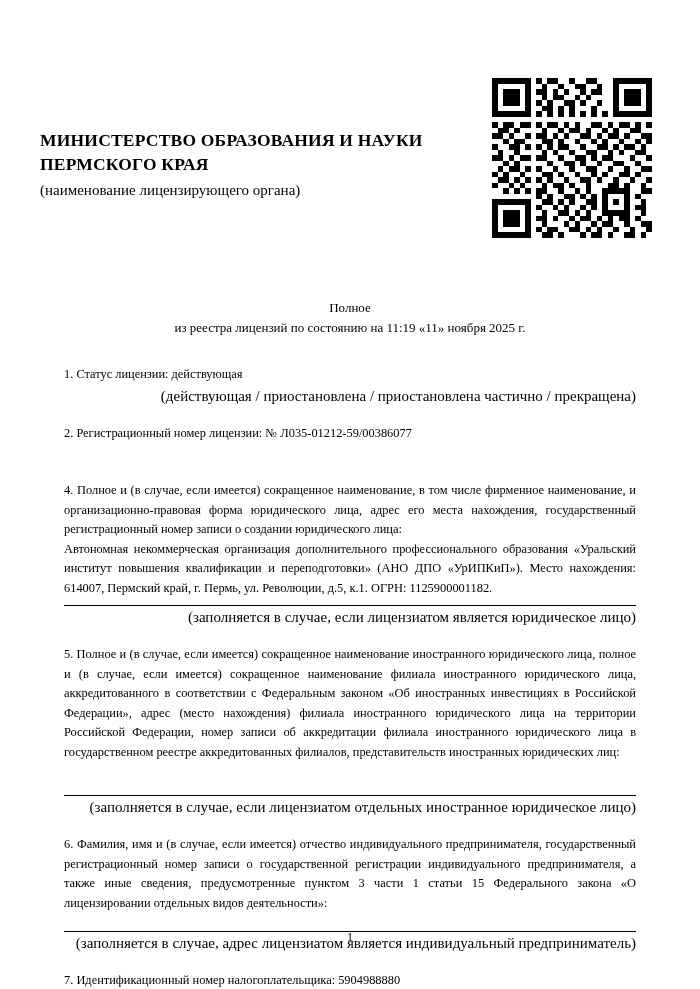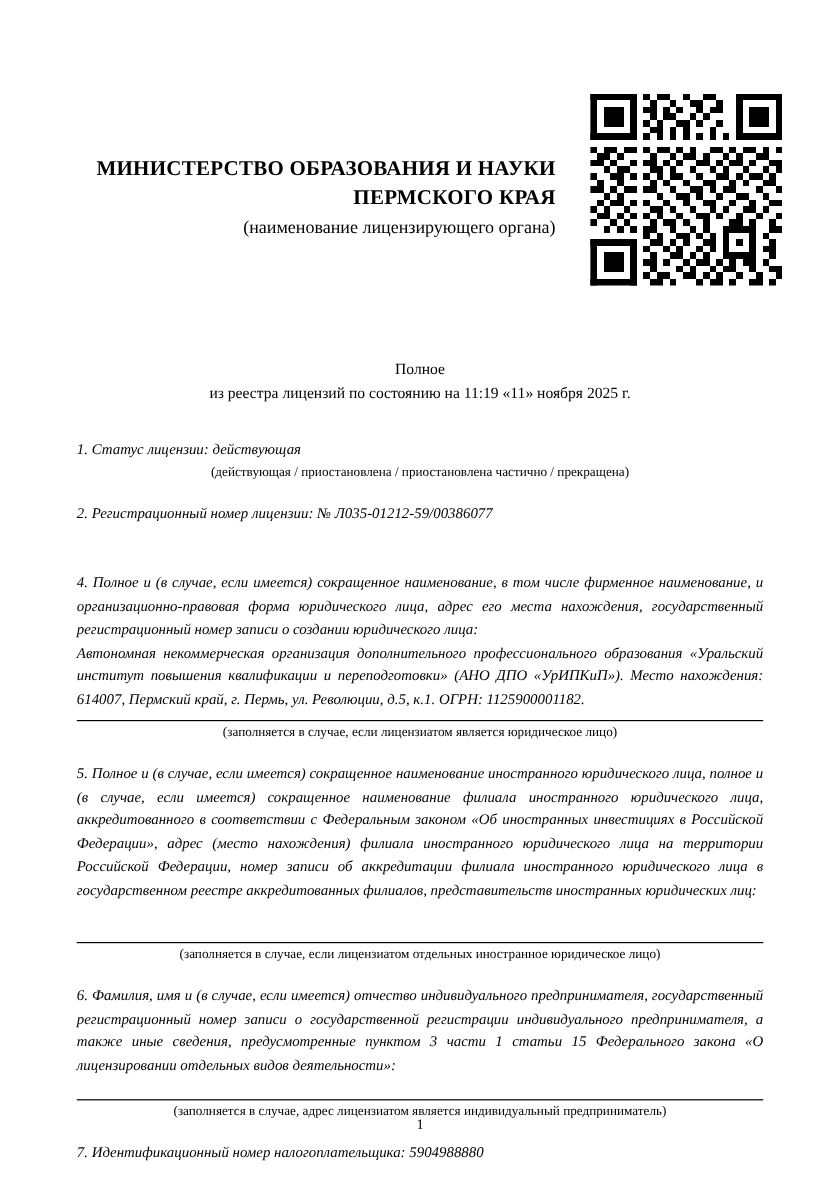--- a/index.html
+++ b/index.html
@@ -30,23 +30,23 @@
     right: 48px;
     width: 160px;
     height: 160px;
   }
   .qr-wrap svg { display: block; }
 
   
   .header {
     position: absolute;
     top: 128px;
-    left: 23px;
+    left: 40px;
     width: 440px;
-    text-align: right;
+    text-align: left;
   }
   .header .line1,
   .header .line2 {
     font-weight: bold;
     font-size: 17.5px;
     letter-spacing: 0.2px;
     line-height: 24px;
   }
   .header .sub {
     font-size: 15px;
@@ -69,30 +69,29 @@
     position: absolute;
     top: 365px;
     left: 64px;
     width: 572px;
   }
   .para {
     font-size: 12.4px;
     line-height: 19.5px;
     text-align: justify;
     margin: 0;
-    font-style: italic;
   }
   .para.nojust { text-align: left; }
   .gap-s { height: 11px; }
   .gap-m { height: 19px; }
   .gap-l { height: 26px; }
 
   .note {
-    font-size: 11px;
-    text-align: center;
+    font-size: 15px;
+    text-align: right;
     margin: 3px 0 0 0;
   }
 
   .rule {
     border: none;
     border-top: 1px solid #000;
     margin: 7px 0 0 0;
     height: 0;
   }
 

